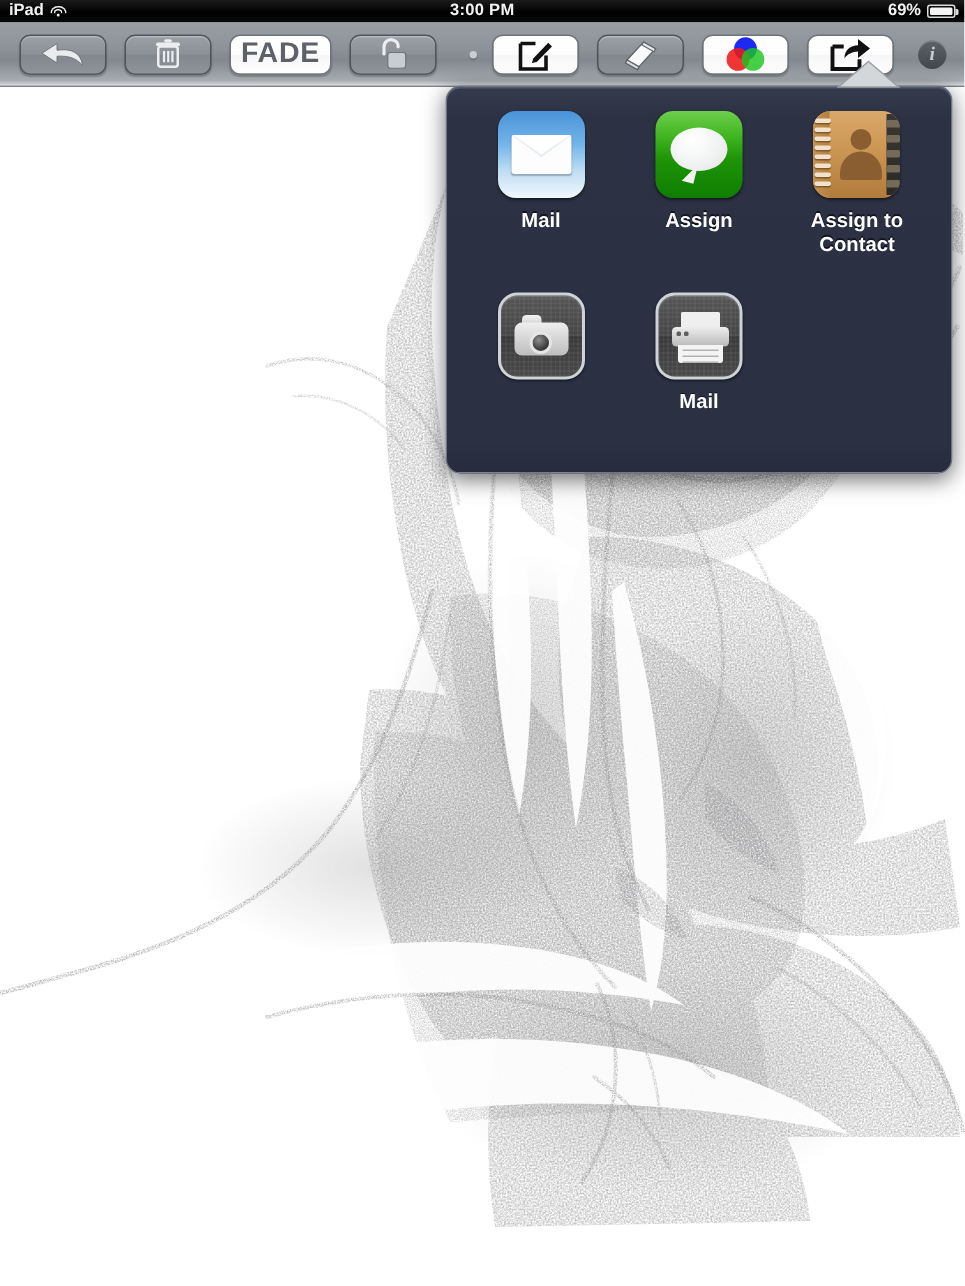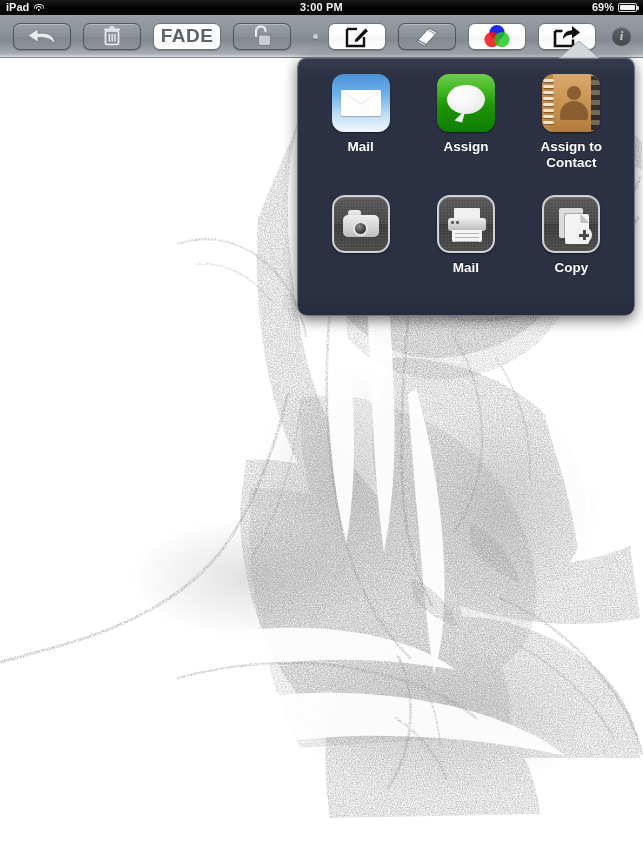--- a/index.html
+++ b/index.html
@@ -418,23 +418,14 @@
           <span class="pr-led2"></span>
         <span class="pr-out">
             <i></i>
             <i></i>
             <i></i>
           </span>
       </div>
       <div class="pop-label">Mail</div>
     </div>
 
-    <div class="pop-item">
-      <div class="pop-icon ic-dark">
-        <span class="cp-back"></span>
-          <span class="cp-front"></span>
-        <span class="cp-fold"></span>
-          <span class="cp-plus"></span>
-      </div>
-      <div class="pop-label">Copy</div>
-    </div>
   </div>
 </div>
 
 </body></html>

